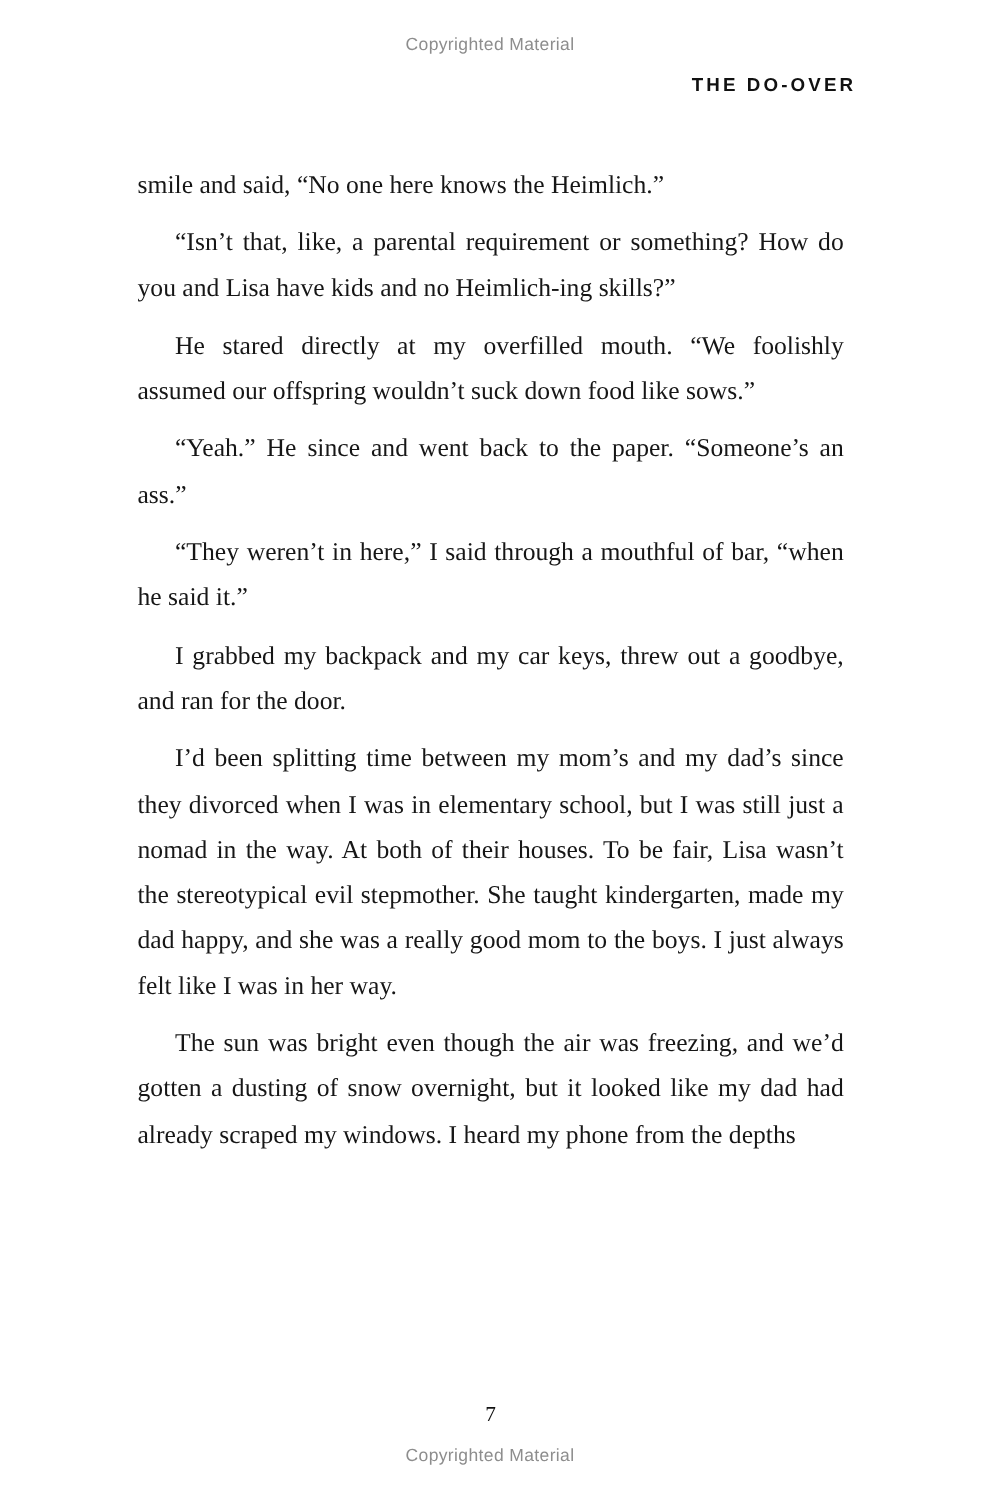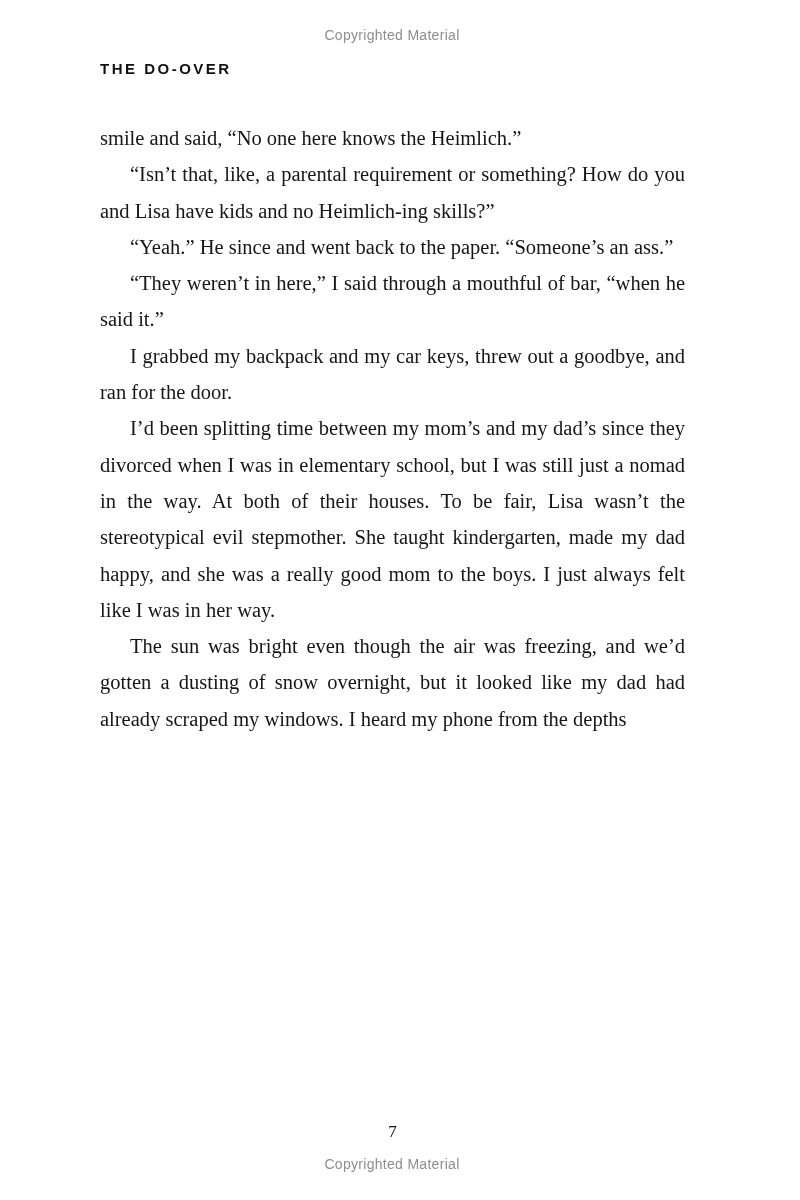--- a/index.html
+++ b/index.html
@@ -27,39 +27,39 @@
     position: absolute;
     top: 27px;
     left: 0;
     width: 100%;
   }
   .running-header {
     position: absolute;
     top: 60px;
     left: 100px;
     width: 585px;
-    text-align: left;
+    text-align: right;
     font-family: "Liberation Sans", sans-serif;
     font-weight: bold;
     font-size: 15px;
     letter-spacing: 2.5px;
     color: #111111;
   }
   .body-text {
     position: absolute;
     top: 120px;
     left: 100px;
     width: 585px;
     font-size: 20.5px;
     line-height: 36.3px;
     text-align: justify;
     text-justify: inter-word;
   }
   .body-text p {
-    margin: 0;
+    margin: 10px;
     padding: 0;
     text-indent: 30px;
   }
   .body-text p.continuation {
     text-indent: 0;
   }
   .page-number {
     position: absolute;
     top: 1122px;
     left: 100px;
@@ -80,20 +80,21 @@
 
 <div class="book-page">
 
   <div class="copyright copyright-top">Copyrighted Material</div>
 
   <div class="running-header">THE DO-OVER</div>
 
   <div class="body-text">
     <p class="continuation">smile and said, “No one here knows the Heimlich.”</p>
     <p>“Isn’t that, like, a parental requirement or something? How do you and Lisa have kids and no Heimlich-ing skills?”</p>
+    <p>He stared directly at my overfilled mouth. “We foolishly assumed our offspring wouldn’t suck down food like sows.”</p>
     <p>“Yeah.” He since and went back to the paper. “Someone’s an ass.”</p>
     <p>“They weren’t in here,” I said through a mouthful of bar, “when he said it.”</p>
     <p>I grabbed my backpack and my car keys, threw out a goodbye, and ran for the door.</p>
     <p>I’d been splitting time between my mom’s and my dad’s since they divorced when I was in elementary school, but I was still just a nomad in the way. At both of their houses. To be fair, Lisa wasn’t the stereotypical evil stepmother. She taught kindergarten, made my dad happy, and she was a really good mom to the boys. I just always felt like I was in her way.</p>
     <p>The sun was bright even though the air was freezing, and we’d gotten a dusting of snow overnight, but it looked like my dad had already scraped my windows. I heard my phone from the depths</p>
   </div>
 
   <div class="page-number">7</div>
 
   <div class="copyright copyright-bottom">Copyrighted Material</div>

